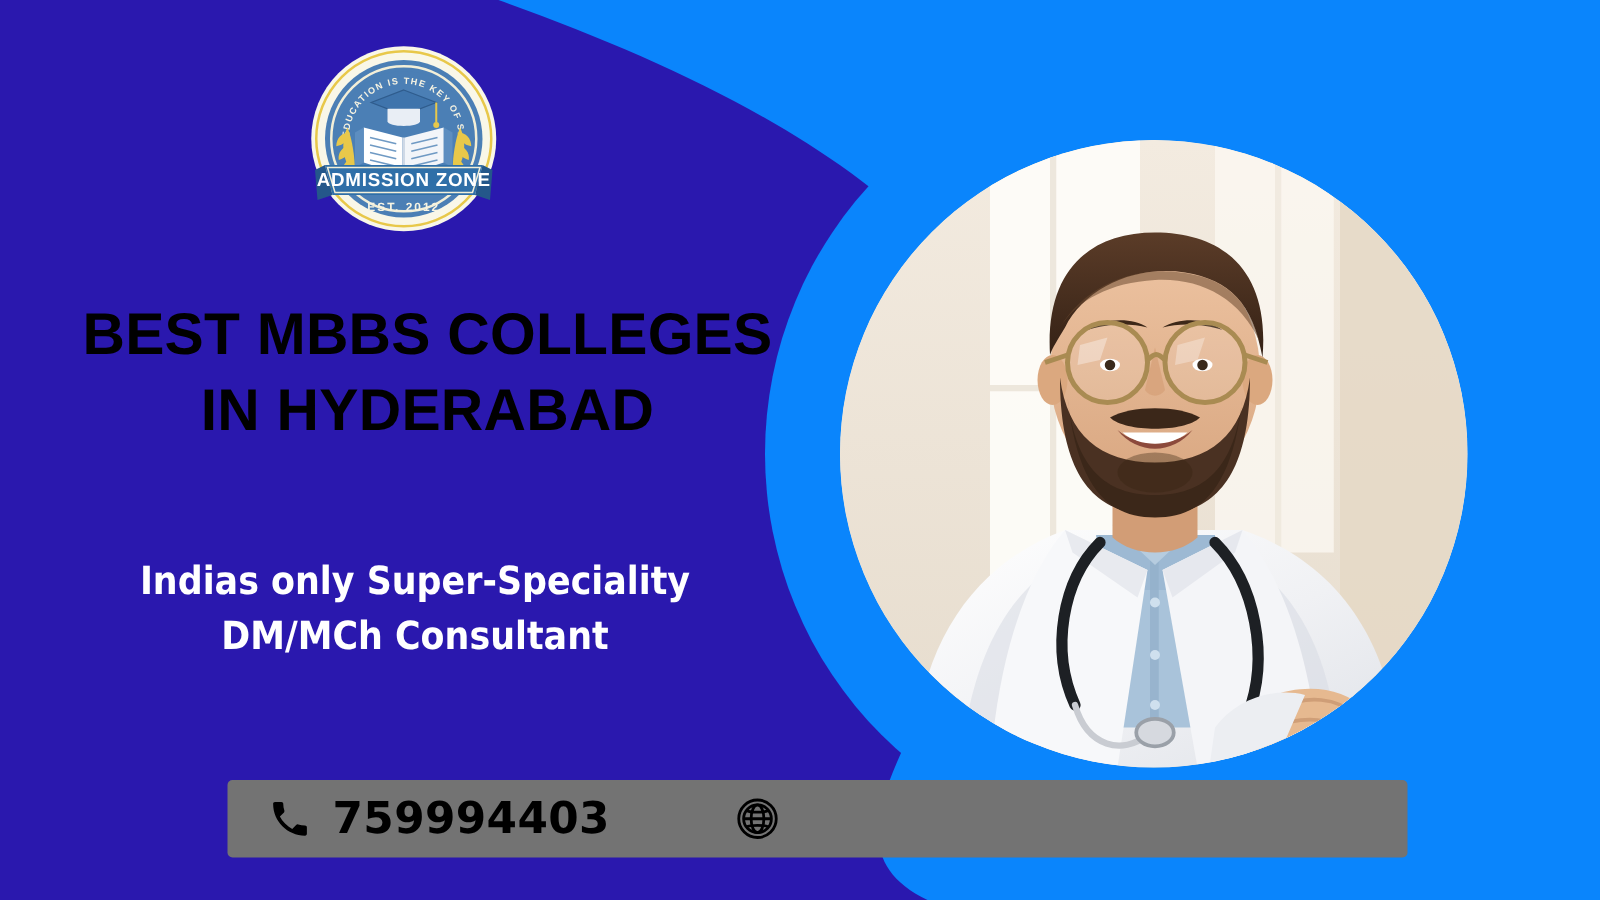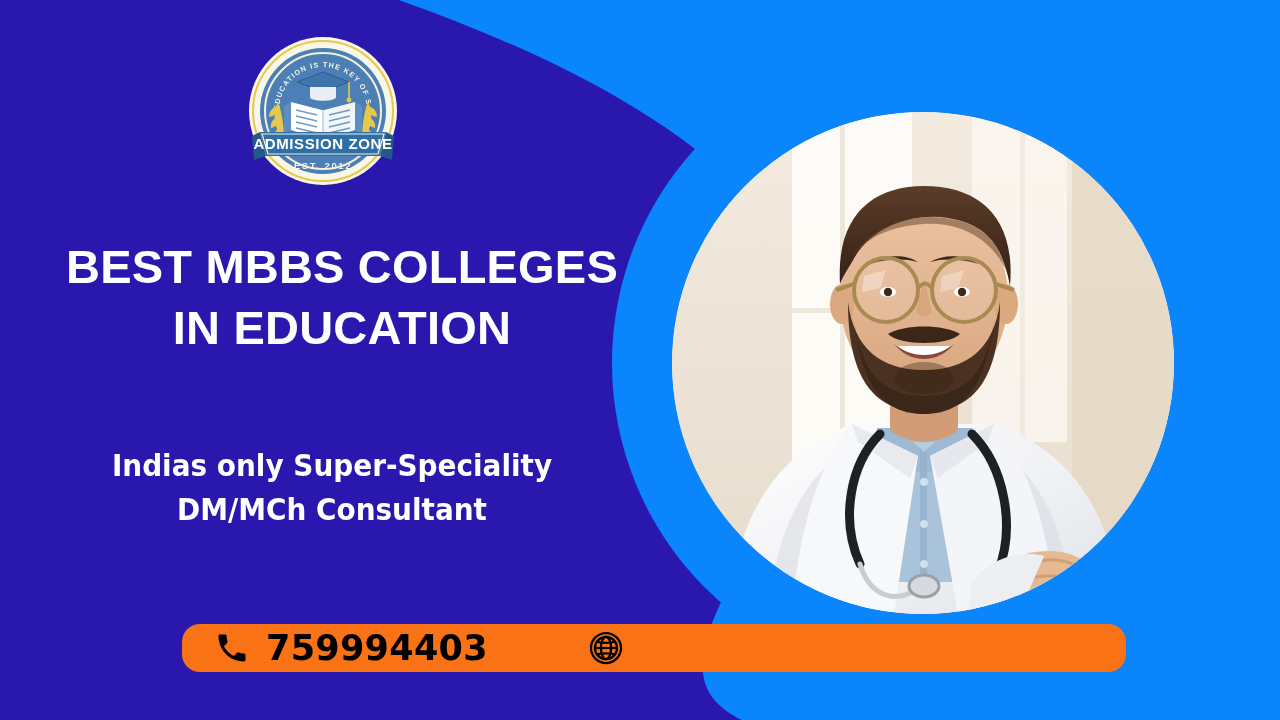--- a/index.html
+++ b/index.html
@@ -38,21 +38,21 @@
     width:150px; height:150px;
   }
   .logo svg { width:150px; height:150px; display:block; }
 
   
   .headline {
     position:absolute;
     left:22px; top:236px;
     width:640px;
     text-align:center;
-    color:#ffffff;
+    color:#000000;
     font-size:47px;
     line-height:1.30;
     font-weight:bold;
     letter-spacing:0.2px;
     font-family:"Liberation Sans", sans-serif;
   }
   .headline .l2 { display:block; }
 
   
   .subhead {
@@ -67,23 +67,23 @@
     font-family:"DejaVu Sans", sans-serif;
     transform:scaleX(0.90);
     transform-origin:center top;
   }
   .subhead .s2 { display:block; }
 
   
   .contact-bar {
     position:absolute;
     left:182px; top:624px;
-    width:944px; height:48px;
-    background:#f97316;
-    border-radius:18px;
+    width:944px; height:62px;
+    background:#737373;
+    border-radius:4px;
     display:flex;
     align-items:center;
   }
   .contact-item {
     display:flex;
     align-items:center;
     color:#000000;
     font-weight:bold;
     font-size:35px;
     letter-spacing:0.3px;
@@ -315,21 +315,21 @@
       <path d="M 138,96 L 132,120 L 144,124 L 146,100 Z" fill="#24578a"></path>
       <path d="M 14,98 L 136,98 L 130,118 L 20,118 Z" fill="none" stroke="#f3efd8" stroke-width="1.2"></path>
       <text x="75" y="113" text-anchor="middle" font-family="&quot;Liberation Sans&quot;, sans-serif" font-size="15" font-weight="bold" fill="#ffffff" letter-spacing="0.6">ADMISSION ZONE</text>
 
       <text x="75" y="133" text-anchor="middle" font-family="&quot;Liberation Sans&quot;, sans-serif" font-size="9.5" font-weight="bold" fill="#f7f4e3" letter-spacing="1.6">EST. 2012</text>
     </svg>
   </div>
 
   <h1 class="headline">
     <span>BEST MBBS COLLEGES</span>
-    <span class="l2">IN EDUCATION</span>
+    <span class="l2">IN HYDERABAD</span>
   </h1>
 
   <h2 class="subhead">
     <span>Indias only Super-Speciality</span>
     <span class="s2">DM/MCh Consultant</span>
   </h2>
 
   <div class="contact-bar">
 
     <div class="contact-item contact-phone">

